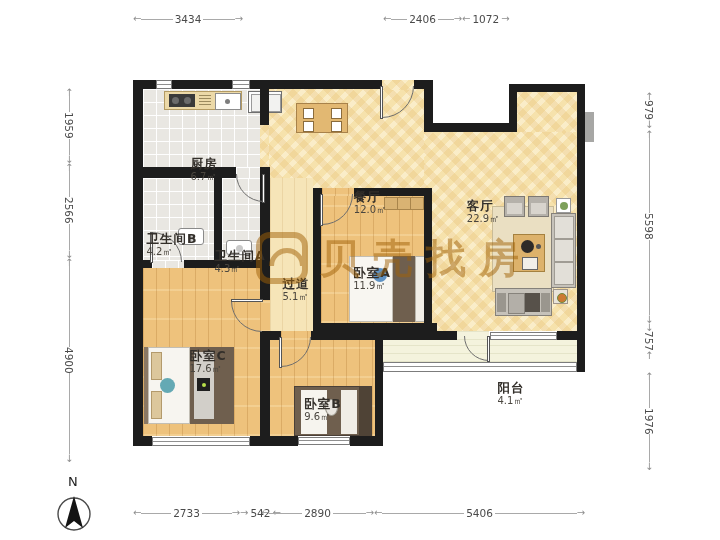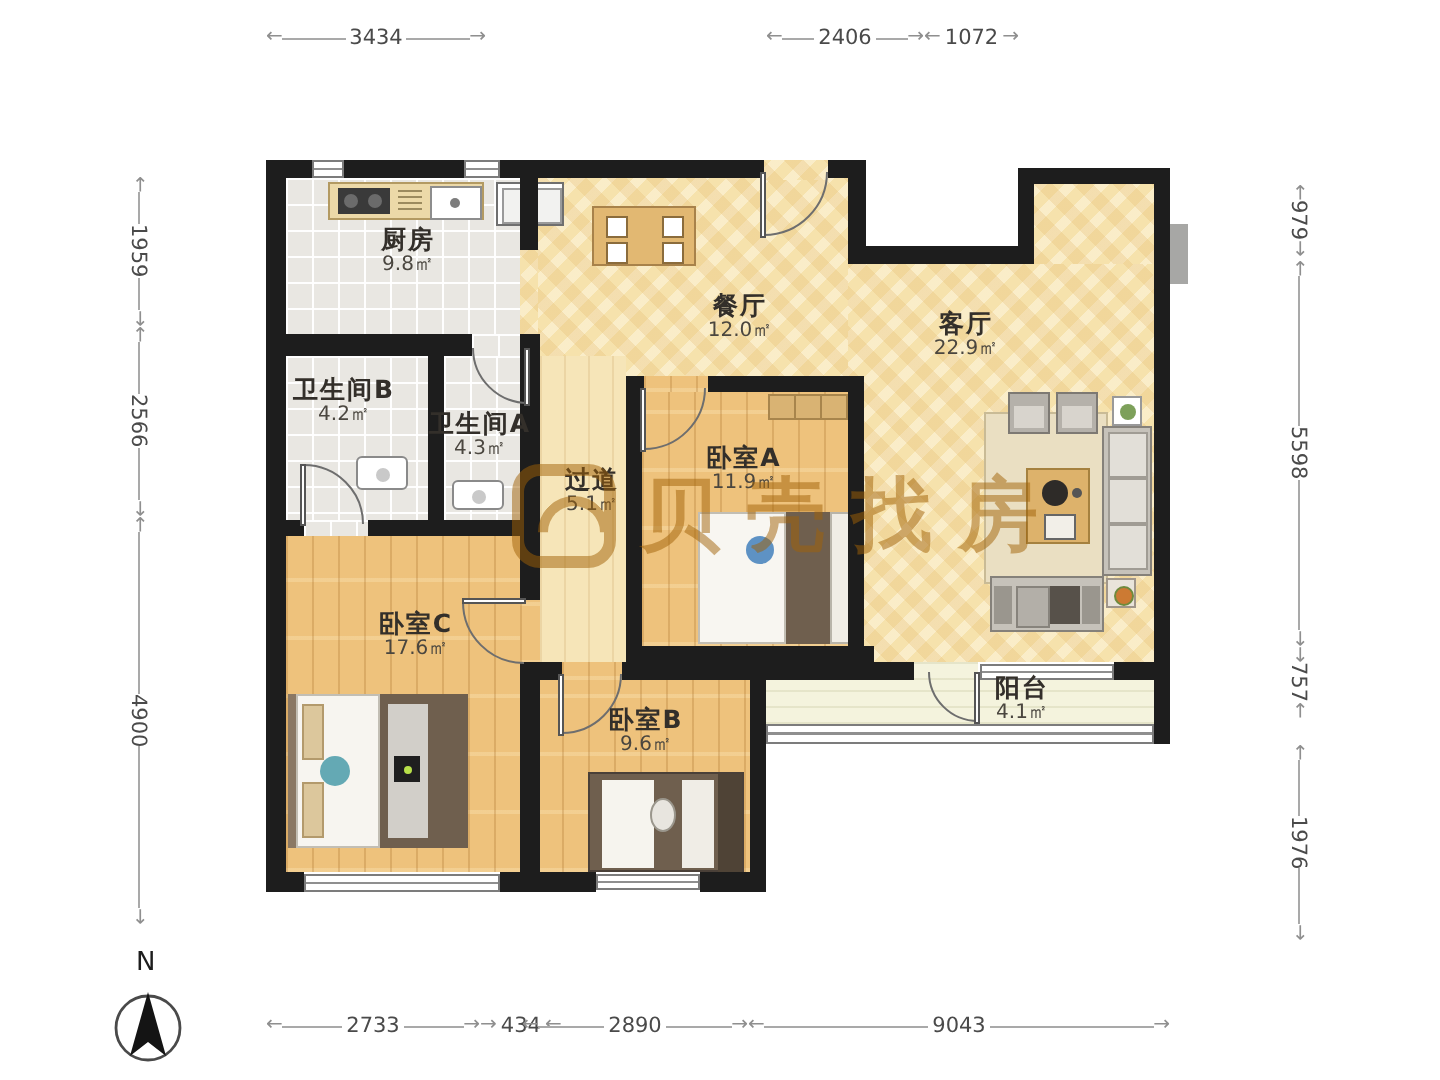--- a/index.html
+++ b/index.html
@@ -10,21 +10,21 @@
   .patch{position:absolute;z-index:11;}
   .wood{background-color:#eec27c;background-image:repeating-linear-gradient(90deg,rgba(150,90,20,.22) 0 1px,rgba(0,0,0,0) 1px 13px),repeating-linear-gradient(0deg,rgba(255,240,200,.28) 0 2px,rgba(0,0,0,0) 2px 29px);}
   .parquet{background-color:#f6e2ac;background-image:repeating-linear-gradient(45deg,rgba(228,185,110,.28) 0 7px,rgba(0,0,0,0) 7px 14px),repeating-linear-gradient(-45deg,rgba(255,250,235,.45) 0 5px,rgba(0,0,0,0) 5px 11px);}
   .hallf{background-color:#f6e5b8;background-image:repeating-linear-gradient(90deg,rgba(180,130,60,.16) 0 1px,rgba(0,0,0,0) 1px 12px);}
   .tile{background-color:#e9e7e2;background-image:linear-gradient(rgba(255,255,255,.95) 1px,rgba(0,0,0,0) 1px),linear-gradient(90deg,rgba(255,255,255,.95) 1px,rgba(0,0,0,0) 1px);background-size:13px 13px;}
   .balc{background-color:#f4f3dd;background-image:repeating-linear-gradient(0deg,rgba(195,195,155,.3) 0 1px,rgba(0,0,0,0) 1px 8px);}
   .furn{position:absolute;z-index:20;box-sizing:border-box;}
   .win{position:absolute;z-index:35;box-sizing:border-box;background:linear-gradient(#fff 0 40%,#8f8f8f 40% 55%,#fff 55% 100%);border:1px solid #7c7c7c;}
   .arc{position:absolute;z-index:40;border:1px solid #6e6e6e;border-radius:50%;box-sizing:border-box;}
   .leaf{position:absolute;z-index:41;background:#fdfdfd;border:1px solid #555;box-sizing:border-box;}
-  .rlabel{position:absolute;z-index:50;transform:translateX(-50%);text-align:center;white-space:nowrap;}
+  .rlabel{position:absolute;z-index:50;transform:translateX(-50%);white-space:nowrap;margin-top:44px;}
   .rname{font-size:12.5px;font-weight:600;color:#332f2a;letter-spacing:1px;line-height:1.15;}
   .rarea{font-size:10px;color:#4a463f;line-height:1.2;}
   .dim{position:absolute;display:flex;align-items:center;z-index:6;height:14px;}
   .dim-v{writing-mode:vertical-rl;width:14px;height:auto;}
   .dim .ln{flex:1;border-top:1px solid #a9a9a9;height:0;min-width:0;}
   .dim-v .ln{border-top:none;border-left:1px solid #a9a9a9;width:0;min-height:0;}
   .dim .tx{padding:0 2px;font-size:10.5px;color:#4a4a4a;white-space:nowrap;}
   .dim .ar{font-size:10px;color:#8f8f8f;line-height:1;}
   .ar-l::before{content:"\2190";}
   .ar-r::before{content:"\2192";}
@@ -218,21 +218,21 @@
 
   <div class="furn" style="left:178px;top:228px;width:26px;height:17px;background:#fff;border:1px solid #8a8a8a;border-radius:3px">
       <div class="abs" style="left:9px;top:5px;width:7px;height:7px;border-radius:50%;background:#c9c9c9"></div>
     </div>
   <div class="furn" style="left:226px;top:240px;width:26px;height:15px;background:#fff;border:1px solid #8a8a8a;border-radius:3px">
       <div class="abs" style="left:9px;top:4px;width:7px;height:7px;border-radius:50%;background:#c9c9c9"></div>
     </div>
 
   <div class="rlabel" style="left:204px;top:113px">
     <div class="rname">厨房</div>
-    <div class="rarea">9.8㎡</div>
+    <div class="rarea">6.7㎡</div>
   </div>
   <div class="rlabel" style="left:370px;top:146px">
     <div class="rname">餐厅</div>
     <div class="rarea">12.0㎡</div>
   </div>
   <div class="rlabel" style="left:483px;top:155px">
     <div class="rname">客厅</div>
     <div class="rarea">22.9㎡</div>
   </div>
   <div class="rlabel" style="left:172px;top:188px">
@@ -294,34 +294,34 @@
 
   <div class="dim" style="left:133px;top:506px;width:107px">
       <span class="ar ar-l"></span>
       <span class="ln"></span>
       <span class="tx">2733</span>
       <span class="ln"></span>
       <span class="ar ar-r"></span>
     </div>
   <div class="dim" style="left:240px;top:506px;width:21px">
       <span class="ar ar-r"></span>
-      <span class="tx">434</span>
+      <span class="tx">542</span>
       <span class="ar ar-l"></span>
     </div>
   <div class="dim" style="left:261px;top:506px;width:113px">
       <span class="ar ar-l"></span>
       <span class="ln"></span>
       <span class="tx">2890</span>
       <span class="ln"></span>
       <span class="ar ar-r"></span>
     </div>
   <div class="dim" style="left:374px;top:506px;width:211px">
       <span class="ar ar-l"></span>
       <span class="ln"></span>
-      <span class="tx">9043</span>
+      <span class="tx">5406</span>
       <span class="ln"></span>
       <span class="ar ar-r"></span>
     </div>
 
   <div class="dim dim-v" style="left:62px;top:88px;height:75px">
       <span class="ar ar-l"></span>
       <span class="ln"></span>
       <span class="tx">1959</span>
       <span class="ln"></span>
       <span class="ar ar-r"></span>

